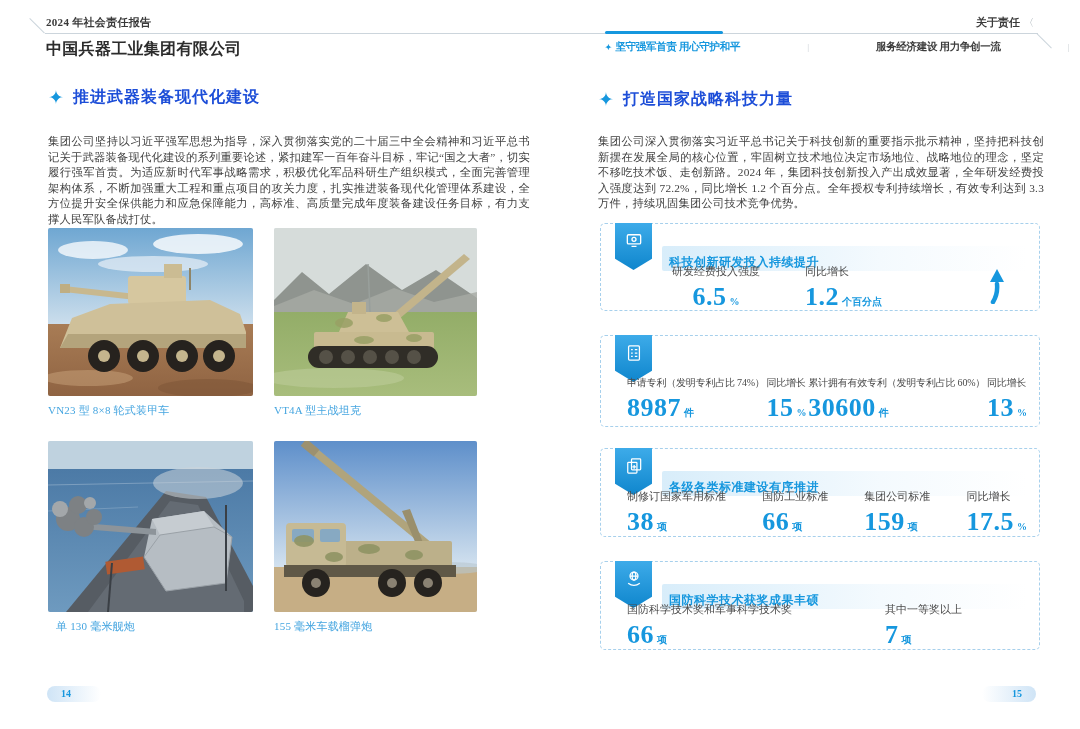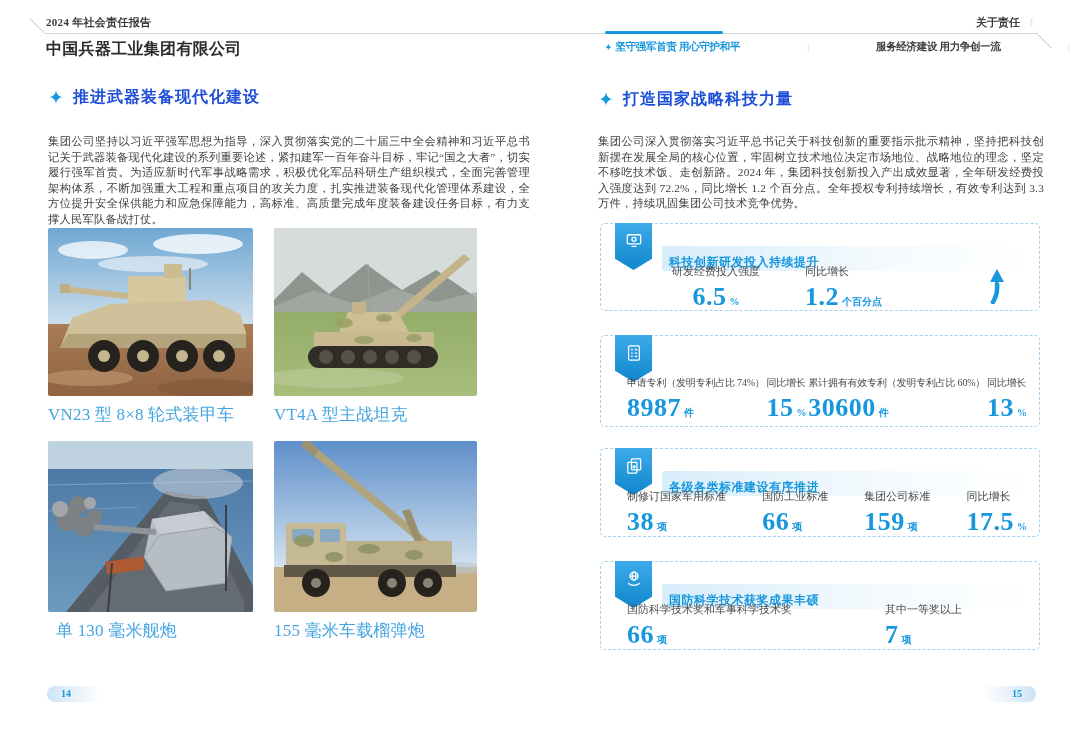--- a/index.html
+++ b/index.html
@@ -27,21 +27,21 @@
   .sec-title { position:absolute; display:flex; align-items:center; }
   .sec-title .star { color:#1697de; font-size:19px; margin-right:9px; }
   .sec-title .txt { font-size:16px; font-weight:bold; color:#1d4ed8; letter-spacing:1px; }
 
   
   .body-text { position:absolute; font-size:11.3px; color:#3f3f3f; line-height:15.6px; text-align:justify; letter-spacing:.2px; }
 
   
   .photo { position:absolute; overflow:hidden; border-radius:2px; background:#dfe7ec; }
   .photo svg { display:block; }
-  .caption { position:absolute; font-size:17px; color:#45a5e0; white-space:nowrap; letter-spacing:.2px; }
+  .caption { position:absolute; font-size:11px; color:#45a5e0; white-space:nowrap; letter-spacing:.2px; }
 
   
   .card { position:absolute; left:600px; width:440px; height:88px; border:1px dashed #a7d0ec; border-radius:5px; background:#fff; }
   .badge { position:absolute; left:14px; top:-1px; width:37px; height:47px; background:linear-gradient(180deg,#3dabe9,#0f86cd); clip-path:polygon(0 0,100% 0,100% 76%,50% 100%,0 76%); display:flex; justify-content:center; }
   .badge svg { margin-top:8px; }
   .band { position:absolute; left:61px; top:22px; right:12px; height:25px; background:linear-gradient(90deg,#d8edfa 0%,rgba(235,246,253,.55) 60%,rgba(255,255,255,0) 100%); display:flex; align-items:flex-end; padding-left:7px; border-radius:2px; }
   .card-title { font-size:12px; font-weight:bold; color:#1697de; letter-spacing:.5px; }
   .stats { position:absolute; left:26px; right:12px; top:40px; display:flex; }
   .stats.spread { justify-content:space-between; }
   .stat { white-space:nowrap; }

